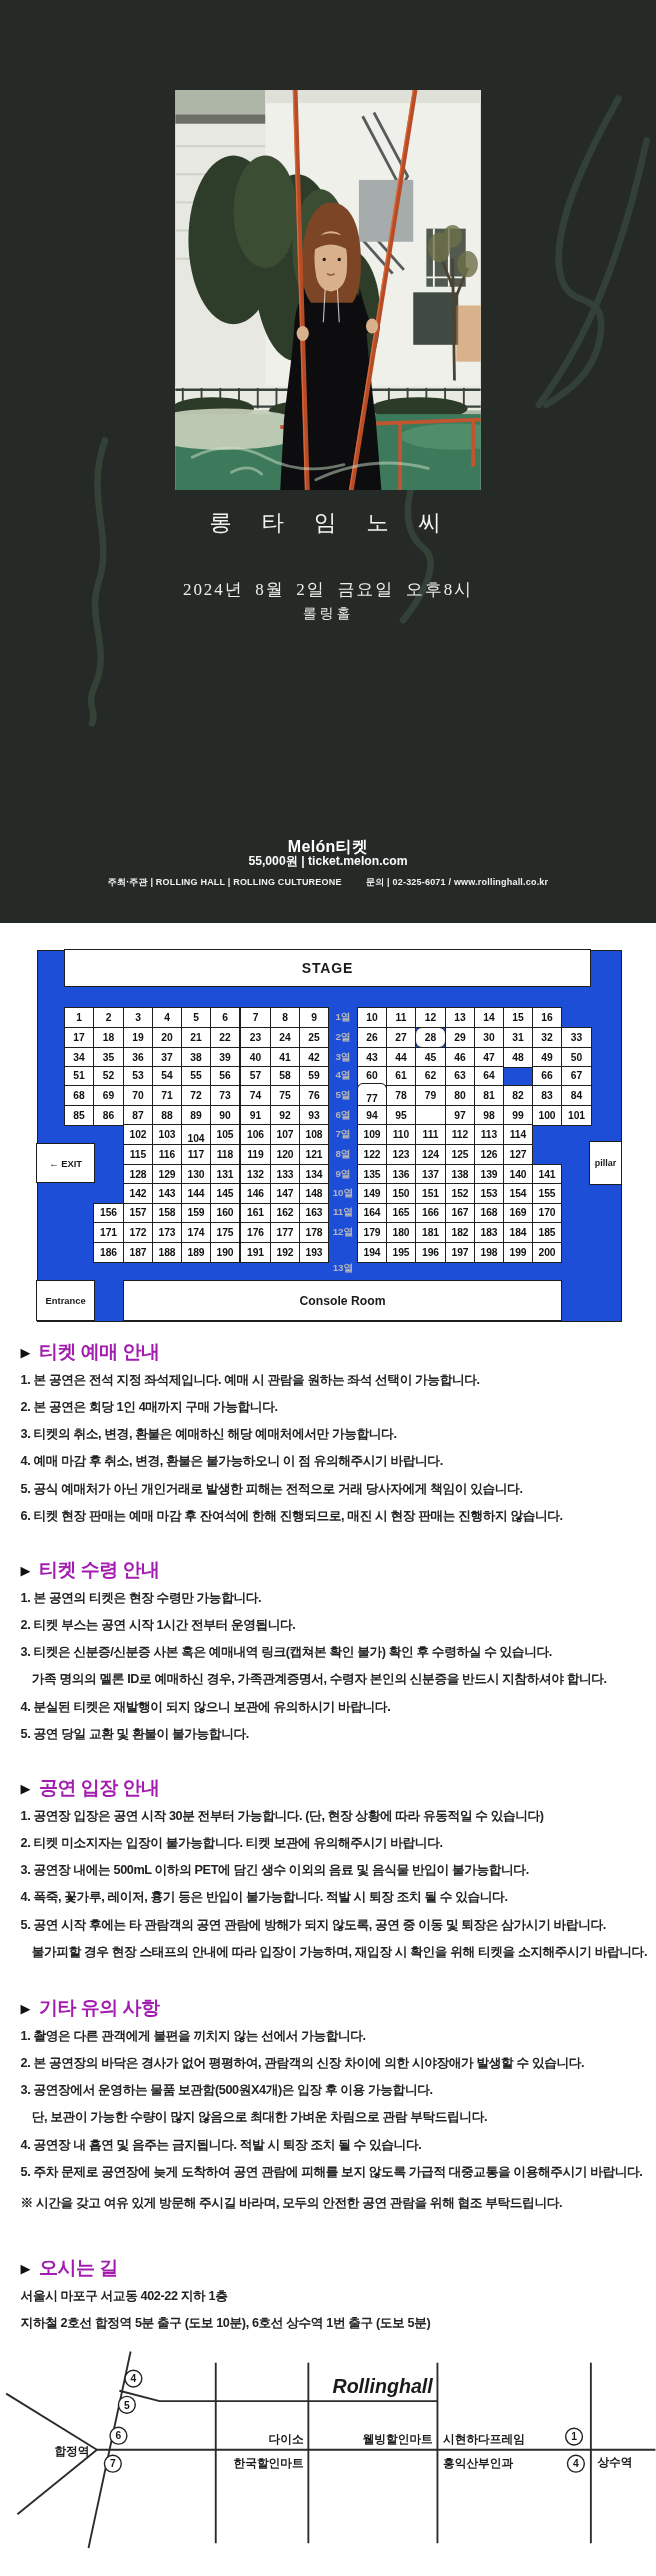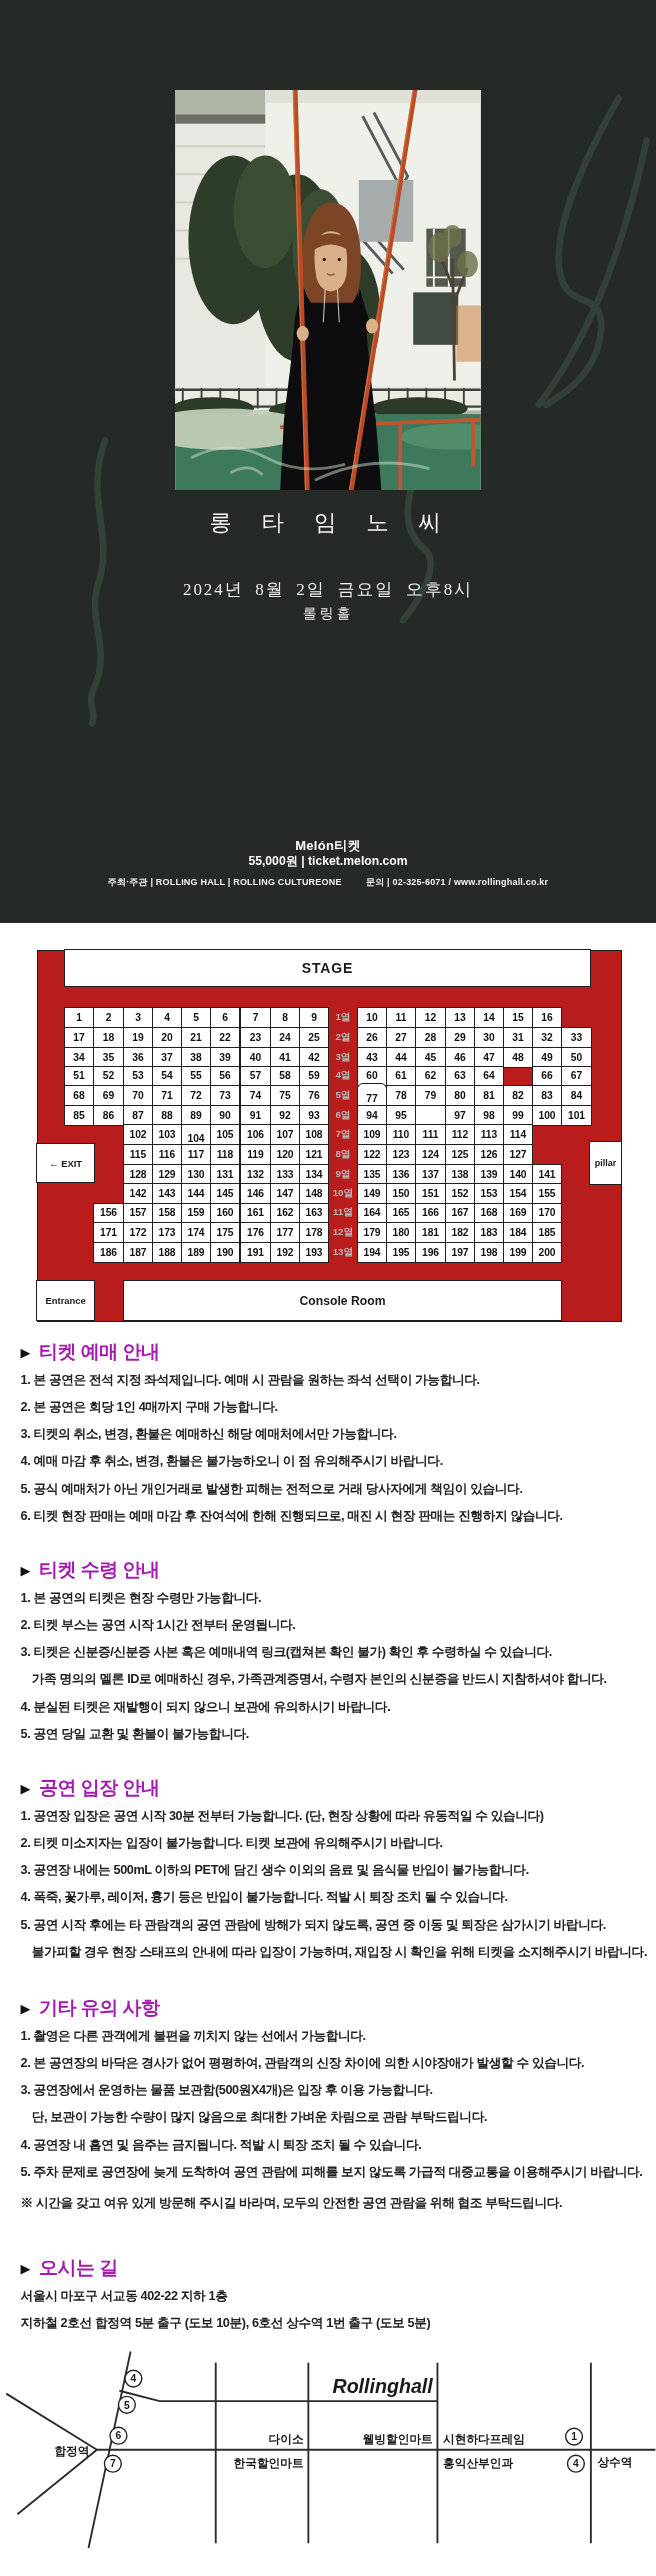--- a/index.html
+++ b/index.html
@@ -12,29 +12,29 @@
   .photo{position:absolute;left:175px;top:90px;width:306px;height:400px;overflow:hidden;background:#9aa595;}
   .hero-title{position:absolute;left:0;top:507px;width:656px;text-align:center;
       font-family:"Liberation Serif",serif;font-size:22.5px;color:#f4f3ee;
       letter-spacing:5.6px;word-spacing:13px;}
   .hero-date{position:absolute;left:0;top:578px;width:656px;text-align:center;
       font-family:"Liberation Serif",serif;font-size:17px;color:#efefea;
       letter-spacing:1.9px;word-spacing:5.6px;}
   .hero-venue{position:absolute;left:0;top:605px;width:656px;text-align:center;
       font-family:"Liberation Serif",serif;font-size:14px;color:#efefea;letter-spacing:2.8px;}
   .hero-brand{position:absolute;left:0;top:837px;width:656px;text-align:center;
-      font-size:13px;font-weight:bold;color:#ffffff;letter-spacing:0.3px;}
+      font-size:16px;font-weight:bold;color:#ffffff;letter-spacing:0.3px;}
   .hero-price{position:absolute;left:0;top:853px;width:656px;text-align:center;
       font-size:12.2px;font-weight:bold;color:#fbfbfb;}
   .hero-credits{position:absolute;left:0;top:876px;width:656px;display:flex;justify-content:center;gap:24.4px;
       font-size:9px;font-weight:bold;color:#f2f2f2;letter-spacing:0.2px;}
 
   
   .seatmap{position:absolute;left:37px;top:950px;width:583px;height:370px;
-      border:1.9px solid #1d1d1d;background:#b91c1c;overflow:visible;}
+      border:1.9px solid #1d1d1d;background:#1d4ed8;overflow:visible;}
   .box{position:absolute;border:1.9px solid #1d1d1d;background:#fff;display:flex;
       align-items:center;justify-content:center;font-weight:bold;box-sizing:border-box;}
   .stage{left:26px;top:-1.9px;width:527px;height:38px;font-size:14px;letter-spacing:0.9px;}
   .exitbox{left:-1.9px;top:192px;width:59px;height:40px;font-size:9.4px;}
   .pillarbox{left:551px;top:190px;width:33px;height:44px;font-size:9px;}
   .entrancebox{left:-1.9px;top:329px;width:59px;height:41px;font-size:9.4px;}
   .consolebox{left:85px;top:329px;width:439px;height:41px;font-size:12.2px;}
   #seat-rows{position:absolute;left:0;top:0;width:579px;height:367px;}
   .seat{position:absolute;box-sizing:border-box;border:0.9px solid #1f1f1f;background:#fff;
       display:flex;align-items:center;justify-content:center;
@@ -236,21 +236,21 @@
         <div class="seat" style="left: 85px; top: 76px; width: 30px; height: 20.6px;">19</div>
         <div class="seat" style="left: 114px; top: 76px; width: 30px; height: 20.6px;">20</div>
         <div class="seat" style="left: 143px; top: 76px; width: 30px; height: 20.6px;">21</div>
         <div class="seat" style="left: 172px; top: 76px; width: 30px; height: 20.6px;">22</div>
         <div class="seat" style="left: 202px; top: 76px; width: 31px; height: 20.6px;">23</div>
         <div class="seat" style="left: 232px; top: 76px; width: 30px; height: 20.6px;">24</div>
         <div class="seat" style="left: 261px; top: 76px; width: 30px; height: 20.6px;">25</div>
         <div class="rowlab" style="left: 291px; top: 76px; width: 28px; height: 20.6px;">2열</div>
         <div class="seat" style="left: 319px; top: 76px; width: 30px; height: 20.6px;">26</div>
         <div class="seat" style="left: 348px; top: 76px; width: 30px; height: 20.6px;">27</div>
-        <div class="seat" style="left: 377px; top: 76px; width: 31px; height: 20.6px;">28</div>
+        <div class="seat" style="left: 377px; top: 76px; width: 31px; height: 20.6px; border-radius: 7px;">28</div>
         <div class="seat" style="left: 407px; top: 76px; width: 30px; height: 20.6px;">29</div>
         <div class="seat" style="left: 436px; top: 76px; width: 30px; height: 20.6px;">30</div>
         <div class="seat" style="left: 465px; top: 76px; width: 30px; height: 20.6px;">31</div>
         <div class="seat" style="left: 494px; top: 76px; width: 30px; height: 20.6px;">32</div>
         <div class="seat" style="left: 523px; top: 76px; width: 31px; height: 20.6px;">33</div>
         <div class="seat" style="left: 26px; top: 96px; width: 30px; height: 20.6px;">34</div>
         <div class="seat" style="left: 55px; top: 96px; width: 31px; height: 20.6px;">35</div>
         <div class="seat" style="left: 85px; top: 96px; width: 30px; height: 20.6px;">36</div>
         <div class="seat" style="left: 114px; top: 96px; width: 30px; height: 20.6px;">37</div>
         <div class="seat" style="left: 143px; top: 96px; width: 30px; height: 20.6px;">38</div>
@@ -412,21 +412,21 @@
         <div class="seat" style="left: 465px; top: 271px; width: 30px; height: 20.6px;">184</div>
         <div class="seat" style="left: 494px; top: 271px; width: 30px; height: 20.6px;">185</div>
         <div class="seat" style="left: 55px; top: 291px; width: 31px; height: 20.6px;">186</div>
         <div class="seat" style="left: 85px; top: 291px; width: 30px; height: 20.6px;">187</div>
         <div class="seat" style="left: 114px; top: 291px; width: 30px; height: 20.6px;">188</div>
         <div class="seat" style="left: 143px; top: 291px; width: 30px; height: 20.6px;">189</div>
         <div class="seat" style="left: 172px; top: 291px; width: 30px; height: 20.6px;">190</div>
         <div class="seat" style="left: 202px; top: 291px; width: 31px; height: 20.6px;">191</div>
         <div class="seat" style="left: 232px; top: 291px; width: 30px; height: 20.6px;">192</div>
         <div class="seat" style="left: 261px; top: 291px; width: 30px; height: 20.6px;">193</div>
-        <div class="rowlab" style="left: 291px; top: 291px; width: 28px; height: 20.6px;">13열</div>
+        <div class="rowlab" style="left: 291px; top: 307px; width: 28px; height: 20.6px;">13열</div>
         <div class="seat" style="left: 319px; top: 291px; width: 30px; height: 20.6px;">194</div>
         <div class="seat" style="left: 348px; top: 291px; width: 30px; height: 20.6px;">195</div>
         <div class="seat" style="left: 377px; top: 291px; width: 31px; height: 20.6px;">196</div>
         <div class="seat" style="left: 407px; top: 291px; width: 30px; height: 20.6px;">197</div>
         <div class="seat" style="left: 436px; top: 291px; width: 30px; height: 20.6px;">198</div>
         <div class="seat" style="left: 465px; top: 291px; width: 30px; height: 20.6px;">199</div>
         <div class="seat" style="left: 494px; top: 291px; width: 30px; height: 20.6px;">200</div>
       </div>
     <div class="box exitbox">← EXIT</div>
     <div class="box pillarbox">pillar</div>

